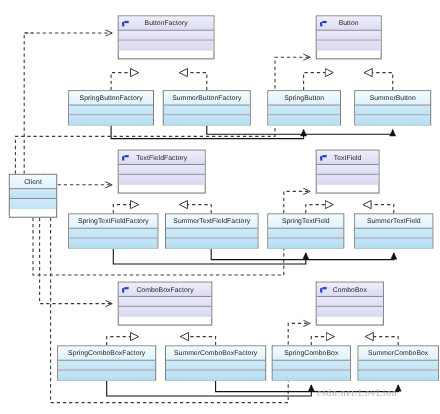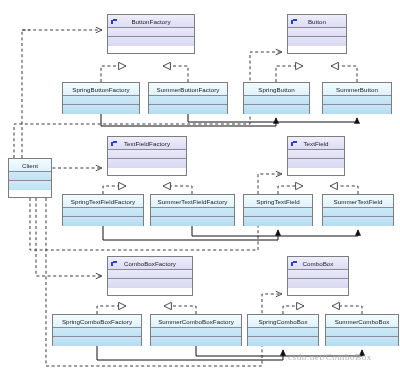--- a/index.html
+++ b/index.html
@@ -304,15 +304,15 @@
   </div>
 
   <div class="node cls" style="left:325px;top:314px;width:74px;height:32px;">
     <div class="hdr">
       <span class="nm">SummerComboBox</span>
     </div>
     <div class="row"></div>
     <div class="row r2"></div>
   </div>
 
-  <div class="wm" style="left:288px;top:352px;">csdn.net/ComboBox</div>
+  <div class="wm" style="left:288px;top:352px;">csdn.net/LovLion</div>
 
 </div>
 
 </body></html>

